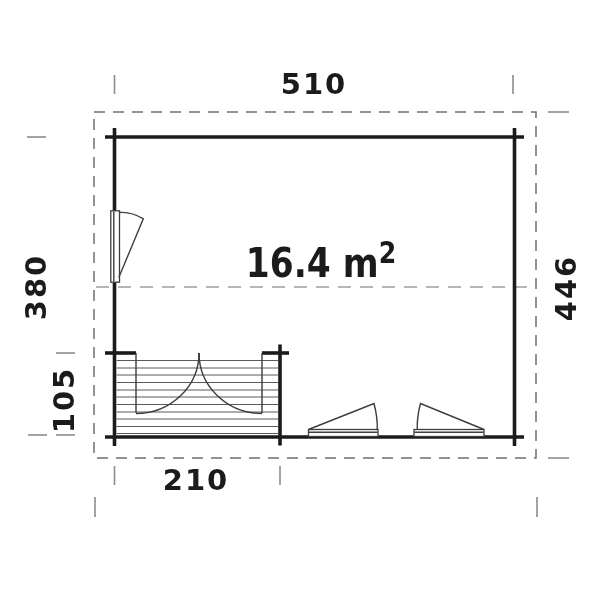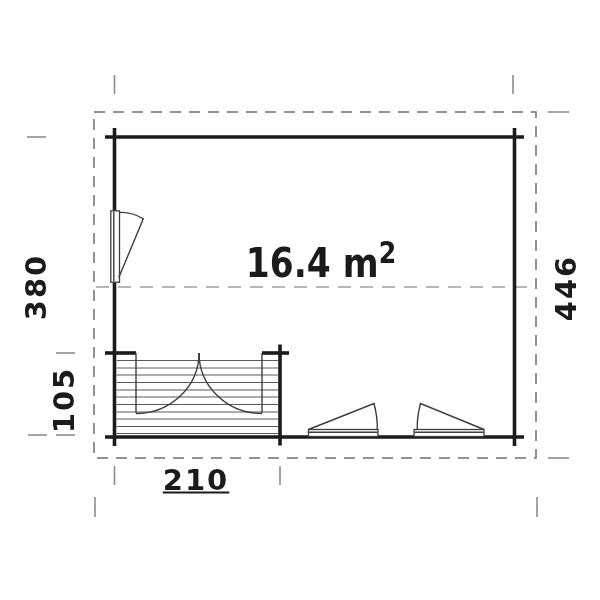--- a/index.html
+++ b/index.html
@@ -106,22 +106,23 @@
       <line class="tick" x1="537" y1="497" x2="537" y2="517"></line>
       <line class="tick" x1="27" y1="137" x2="46" y2="137"></line>
       <line class="tick" x1="28" y1="435" x2="47" y2="435"></line>
       <line class="tick" x1="56" y1="353" x2="75" y2="353"></line>
       <line class="tick" x1="56" y1="435" x2="75" y2="435"></line>
       <line class="tick" x1="548" y1="112" x2="569" y2="112"></line>
       <line class="tick" x1="548" y1="458" x2="569" y2="458"></line>
     </g>
   </svg>
 
+  <div class="dim" style="left:314px;top:84px;">510</div>
   <div class="dim rot" style="left:36px;top:287px;">380</div>
   <div class="dim rot" style="left:64px;top:400px;">105</div>
   <div class="dim rot" style="left:566px;top:288px;">446</div>
-  <div class="dim" style="left:196px;top:480px;text-decoration:underline;">210</div>
+  <div class="dim" style="left:196px;top:480px;">210</div>
 
   <div class="area" style="left:321px;top:261px;">
     <span>16.4 m</span><span class="sup">2</span>
   </div>
 
 </div>
 
 </body></html>

